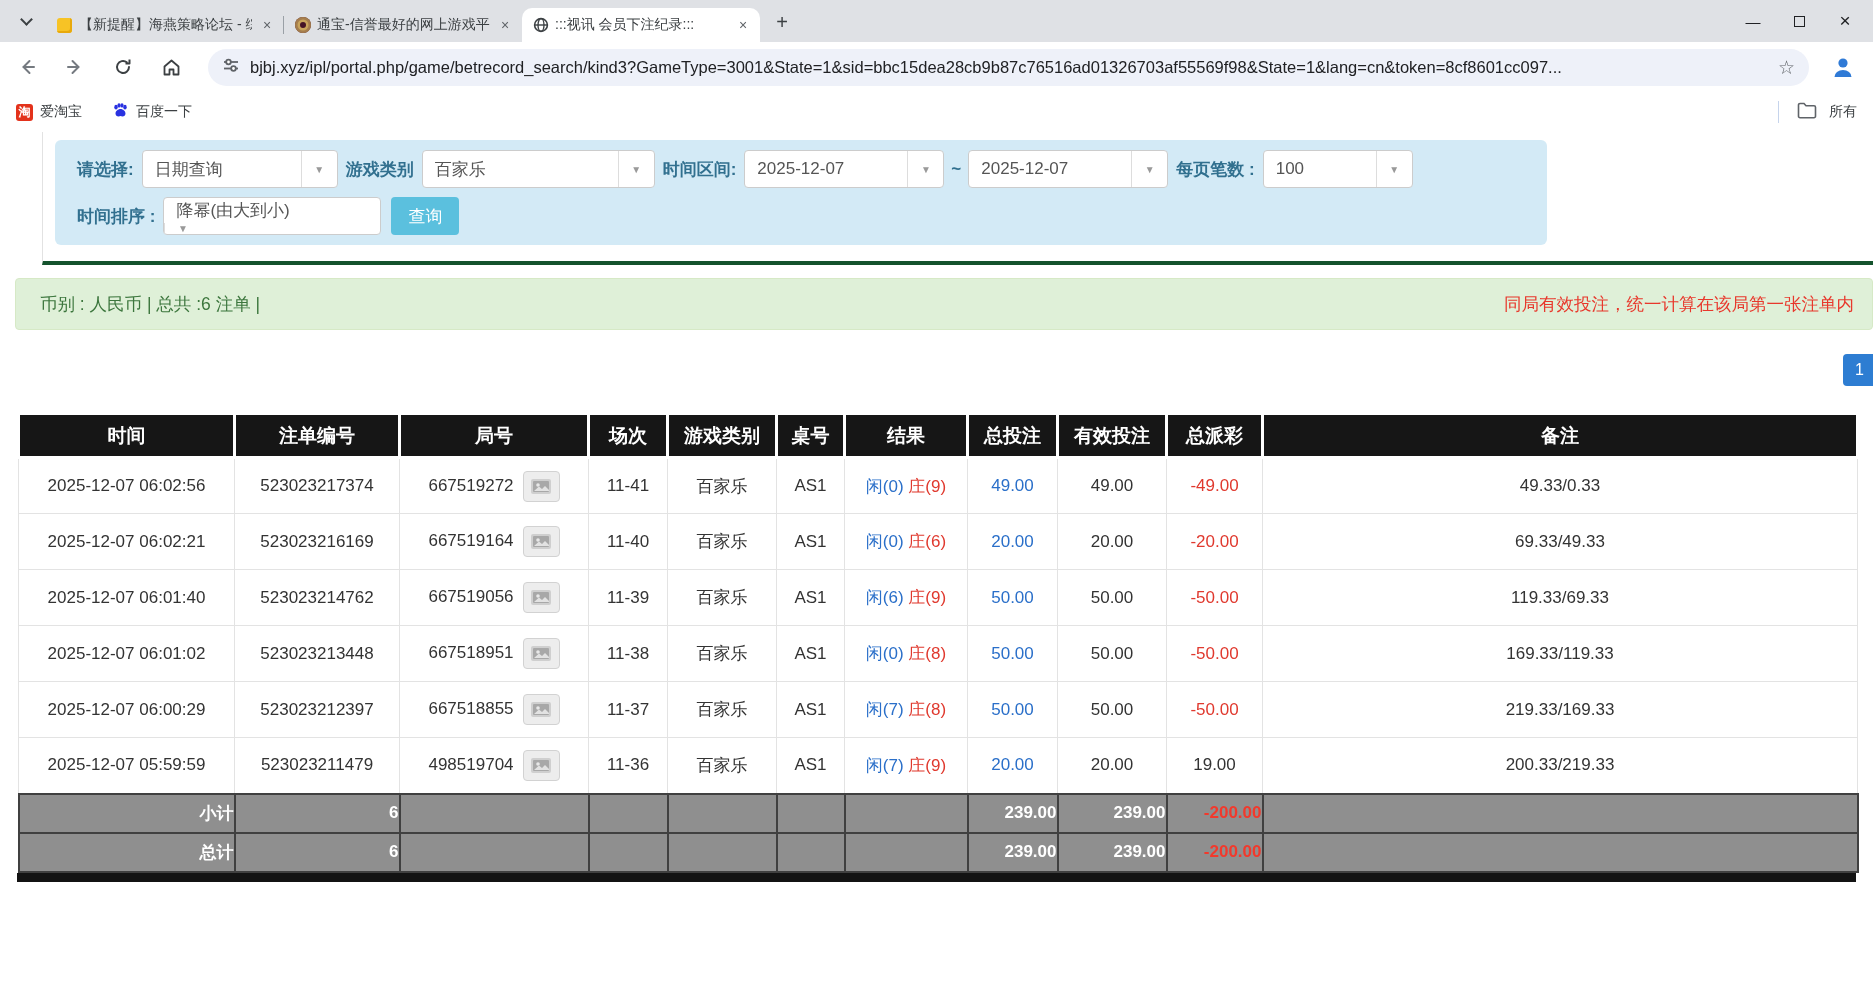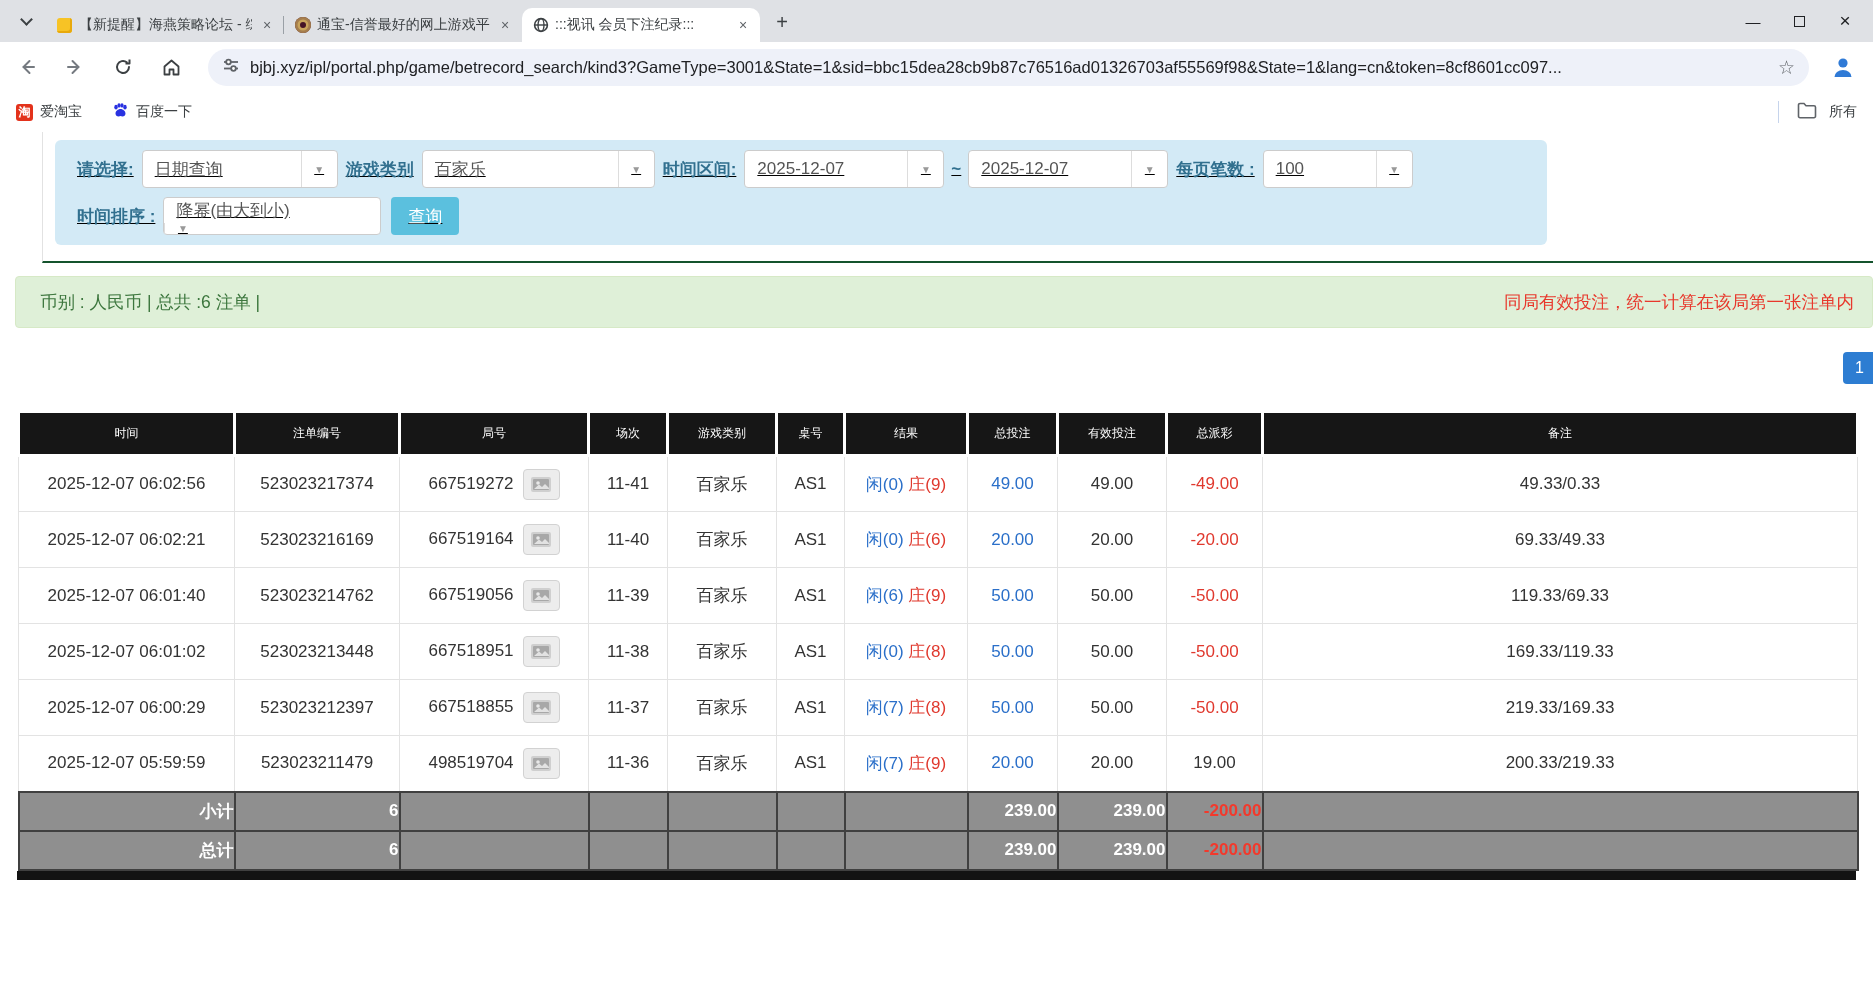--- a/index.html
+++ b/index.html
@@ -43,22 +43,22 @@
 
   .bookmarks { height:40px; background:#fff; display:flex; align-items:center; padding:0 16px;
     font-size:14px; color:#3c4043; }
   .bm-item { display:flex; align-items:center; gap:7px; margin-right:30px; cursor:pointer; }
   .bm-tao { width:17px; height:17px; background:#e3321b; color:#fff; border-radius:3px; font-size:12px;
     display:flex; align-items:center; justify-content:center; font-weight:bold; }
   .bm-right { margin-left:auto; display:flex; align-items:center; gap:12px; }
   .bm-divider { width:1px; height:22px; background:#c6d4ec; margin-right:6px; }
 
   
-  .filter-section { margin-left:42px; border-left:1px solid #e2e2e2; border-bottom:2px solid #14532d;
-    padding:8px 16px 16px 12px;text-decoration:underline; }
+  .filter-section { margin-left:42px; border-left:1px solid #e2e2e2; border-bottom:4px solid #14532d;
+    padding:8px 16px 16px 12px; }
   .filter-panel { background:#d3eaf6; border-radius:6px; padding:10px 14px; width:1492px; }
   .frow { display:flex; align-items:center; }
   .frow + .frow { margin-top:9px; }
   .flabel { color:#31708f; font-weight:bold; font-size:17px; padding:0 8px; white-space:nowrap; }
   .fselect { background:#fff; border:1px solid #ccc; border-radius:4px; height:38px; display:flex;
     align-items:stretch; cursor:pointer; }
   .fselect .val { padding:0 12px; font-size:17px; color:#555; flex:1; display:flex; align-items:center;
     white-space:nowrap; overflow:hidden; }
   .fselect .arrow { width:36px; border-left:1px solid #ddd; display:flex; align-items:center;
     justify-content:center; color:#999; font-size:10px; }
@@ -72,22 +72,22 @@
     height:52px; display:flex; align-items:center; padding:0 18px 0 24px; font-size:17.5px; }
   .summary-left { color:#3c763d; }
   .summary-right { margin-left:auto; color:#e8382c; }
 
   .pagination { display:flex; justify-content:flex-end; margin:24px 0 26px; }
   .page-btn { min-width:35px; height:32px; background:#2d7dd2; color:#fff; font-size:16px;
     border:none; border-radius:4px; margin-right:-5px; cursor:pointer; padding:0 12px 0 10px; }
 
   table.bet-table { margin-left:17px; width:1839px; border-collapse:collapse; font-size:17px;
     color:#333; table-layout:fixed; }
-  .bet-table thead th { background:#161616; color:#fff; height:44px; font-weight:normal;
-    border:3px solid #fff; font-size:12px; }
+  .bet-table thead th { background:#161616; color:#fff; height:44px; font-weight:bold;
+    border:3px solid #fff; font-size:19px; }
   .bet-table tbody td { border:1px solid #e3e3e3; height:56px; text-align:center; background:#fff; }
   .bet-table tfoot td { background:#8f8f8f; color:#fff; font-weight:bold; height:39px;
     border:2px solid #404040; text-align:right; }
   .blue { color:#2a6fc9; }
   .red { color:#e0392e; }
   .bet-table tfoot td.red { color:#f2392c; }
   a.bet-link { color:#2a6fc9; text-decoration:none; cursor:pointer; }
   .video-btn { width:37px; height:31px; background:#ededed; border:1px solid #d2d2d2; border-radius:4px;
     margin-left:9px; vertical-align:middle; cursor:pointer; display:inline-flex; align-items:center;
     justify-content:center; }

